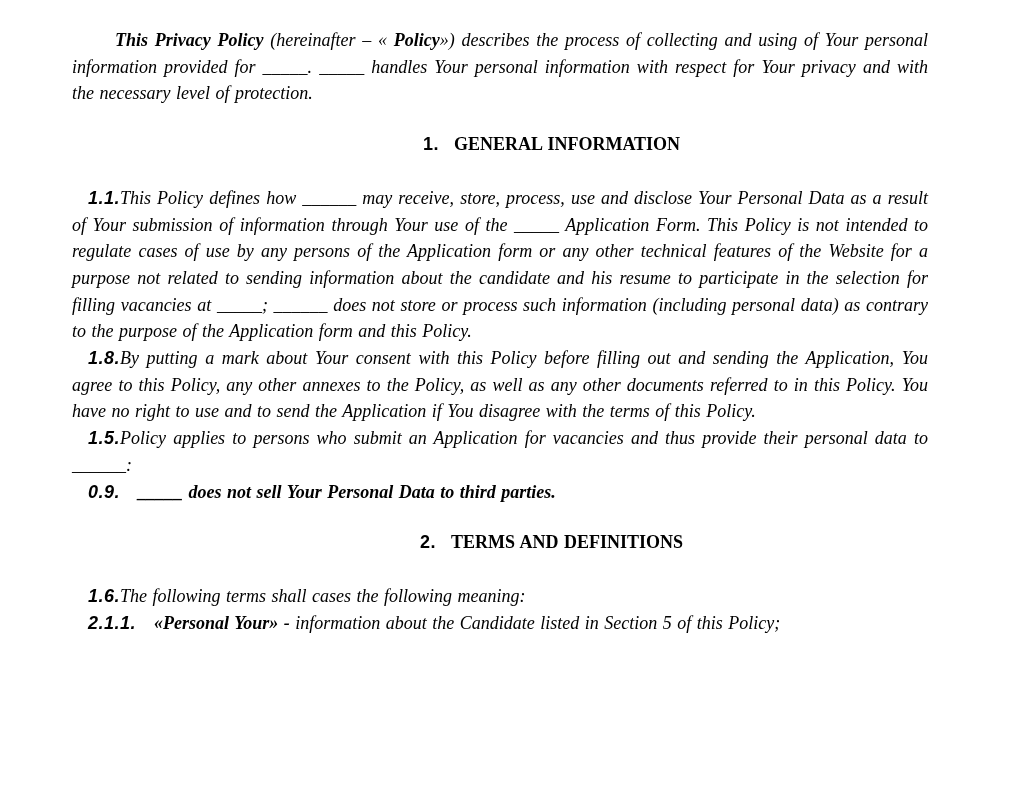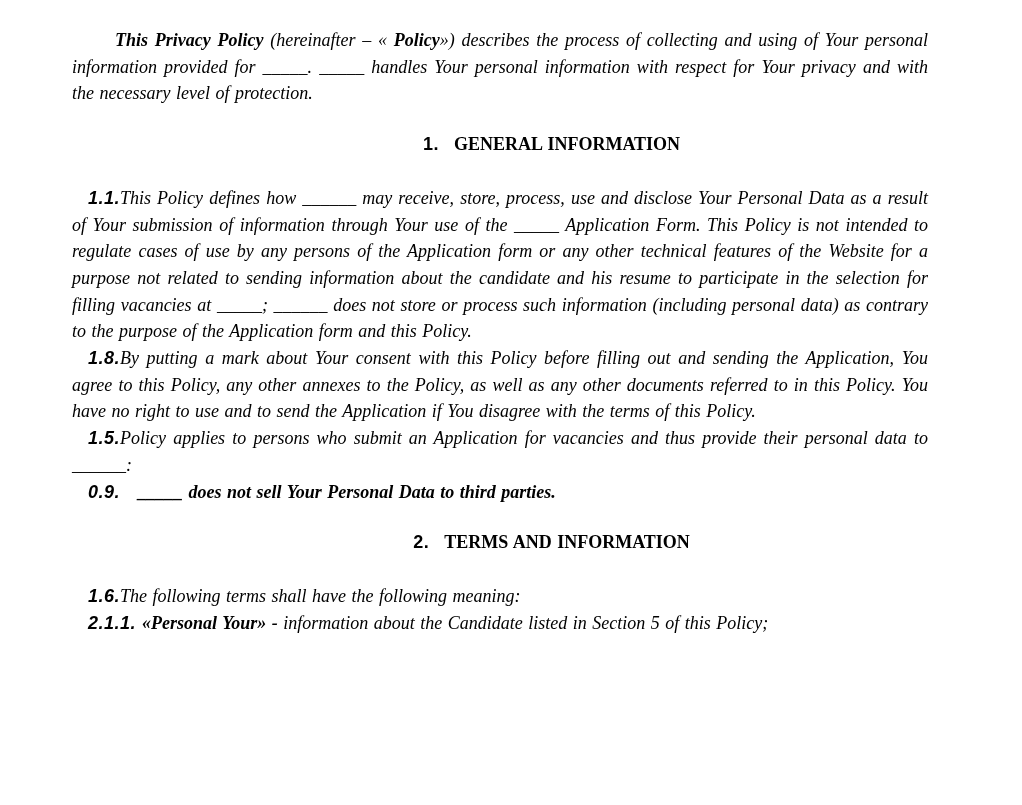--- a/index.html
+++ b/index.html
@@ -30,21 +30,21 @@
   p.intro {
     text-indent: 43px;
   }
   .num {
     font-family: "Liberation Sans", "DejaVu Sans", sans-serif;
     font-weight: bold;
     margin-right: 0;
     letter-spacing: 0.5px;
   }
   .num.wide  { margin-right: 18px; }
-  .num.tight { margin-right: 6px; }
+  .num.tight { margin-right: 18px; }
   .b { font-weight: bold; }
   .heading {
     margin: 24px 0 27px 88px;
     font-weight: bold;
     text-align: center;
     text-indent: 0;
     word-spacing: 1px;
   }
   .heading .hnum {
     display: inline-block;
@@ -66,21 +66,21 @@
   </p>
 
   <div>
       <p class="para"><span class="num">1.1.</span><span>This Policy defines how ______ may receive, store, process, use and disclose Your Personal Data as a result of Your submission of information through Your use of the _____ Application Form. This Policy is not intended to regulate cases of use by any persons of the Application form or any other technical features of the Website for a purpose not related to sending information about the candidate and his resume to participate in the selection for filling vacancies at _____; ______ does not store or process such information (including personal data) as contrary to the purpose of the Application form and this Policy.</span></p>
       <p class="para"><span class="num">1.8.</span><span>By putting a mark about Your consent with this Policy before filling out and sending the Application, You agree to this Policy, any other annexes to the Policy, as well as any other documents referred to in this Policy. You have no right to use and to send the Application if You disagree with the terms of this Policy.</span></p>
       <p class="para"><span class="num">1.5.</span><span>Policy applies to persons who submit an Application for vacancies and thus provide their personal data to ______:</span></p>
       <p class="para"><span class="num wide">0.9.</span><span class="b">_____ does not sell Your Personal Data to third parties.</span></p>
     </div>
 
   <p class="heading">
-    <span class="hnum">2.</span><span>TERMS AND INFORMATION</span>
+    <span class="hnum">2.</span><span>TERMS AND DEFINITIONS</span>
   </p>
 
   <div>
-      <p class="para"><span class="num">1.6.</span><span>The following terms shall have the following meaning:</span></p>
+      <p class="para"><span class="num">1.6.</span><span>The following terms shall cases the following meaning:</span></p>
       <p class="para"><span class="num tight">2.1.1.</span><span class="b">«Personal Your» -</span><span> information about the Candidate listed in Section 5 of this Policy;</span></p>
     </div>
 
 </div>
 
 </body></html>

